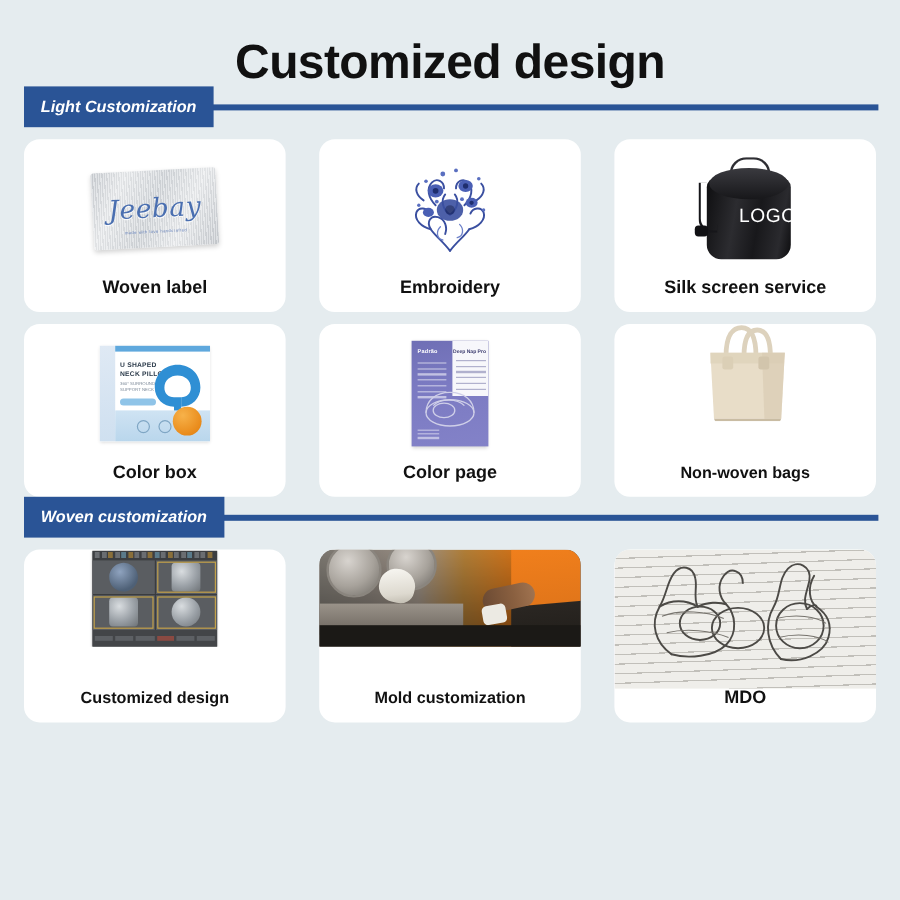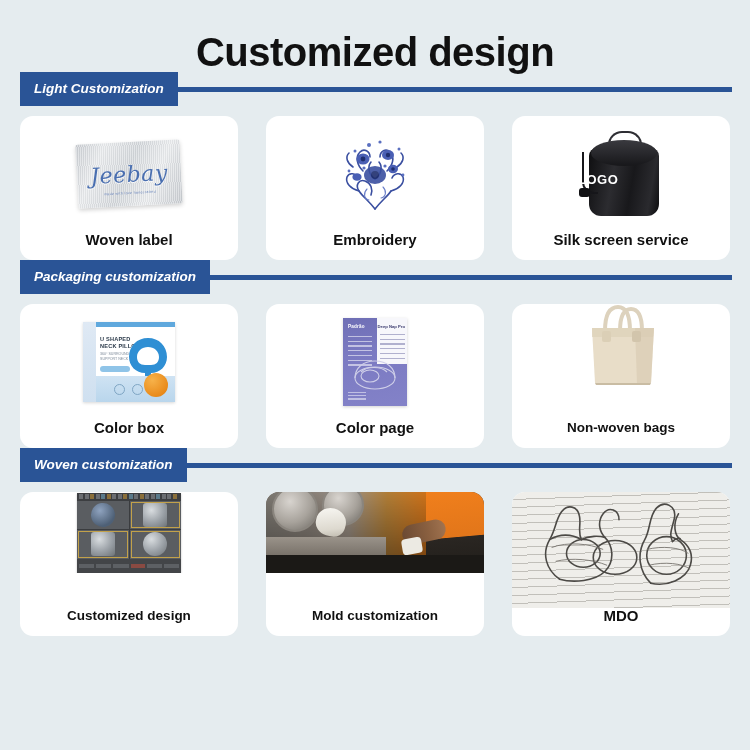--- a/index.html
+++ b/index.html
@@ -184,24 +184,24 @@
   .bag-toggle {
     position: absolute;
     left: 1px; top: 60px;
     width: 11px; height: 9px;
     background: #111114;
     border-radius: 3px;
   }
   .bag-logo {
     position: absolute;
     left: 0; right: 0; top: 44px;
-    text-align: left;
+    text-align: right;
     color: #ffffff;
-    font-size: 13px;
-    font-weight: bold;
+    font-size: 16px;
+    font-weight: normal;
     letter-spacing: 0.5px;
     z-index: 3;
   }
 
   
   .colorbox {
     position: relative;
     width: 92px; height: 80px;
     background: #ffffff;
     box-shadow: 0 1px 3px rgba(0,0,0,0.16);
@@ -567,24 +567,20 @@
             <div class="bag-logo">LOGO</div>
           </div>
         </div>
         <div class="card-label">Silk screen service</div>
       </div>
 
     </div>
   </div>
 
   <div class="section">
-    <div class="section-header">
-      <div class="section-tab">Packaging customization</div>
-      <div class="section-rule"></div>
-    </div>
 
     <div class="row">
 
       <div class="card">
         <div class="card-media">
           <div class="colorbox">
             <div class="cb-side"></div>
             <div class="cb-strip-top"></div>
             <div class="cb-title">
               <span>U SHAPED</span><br>

